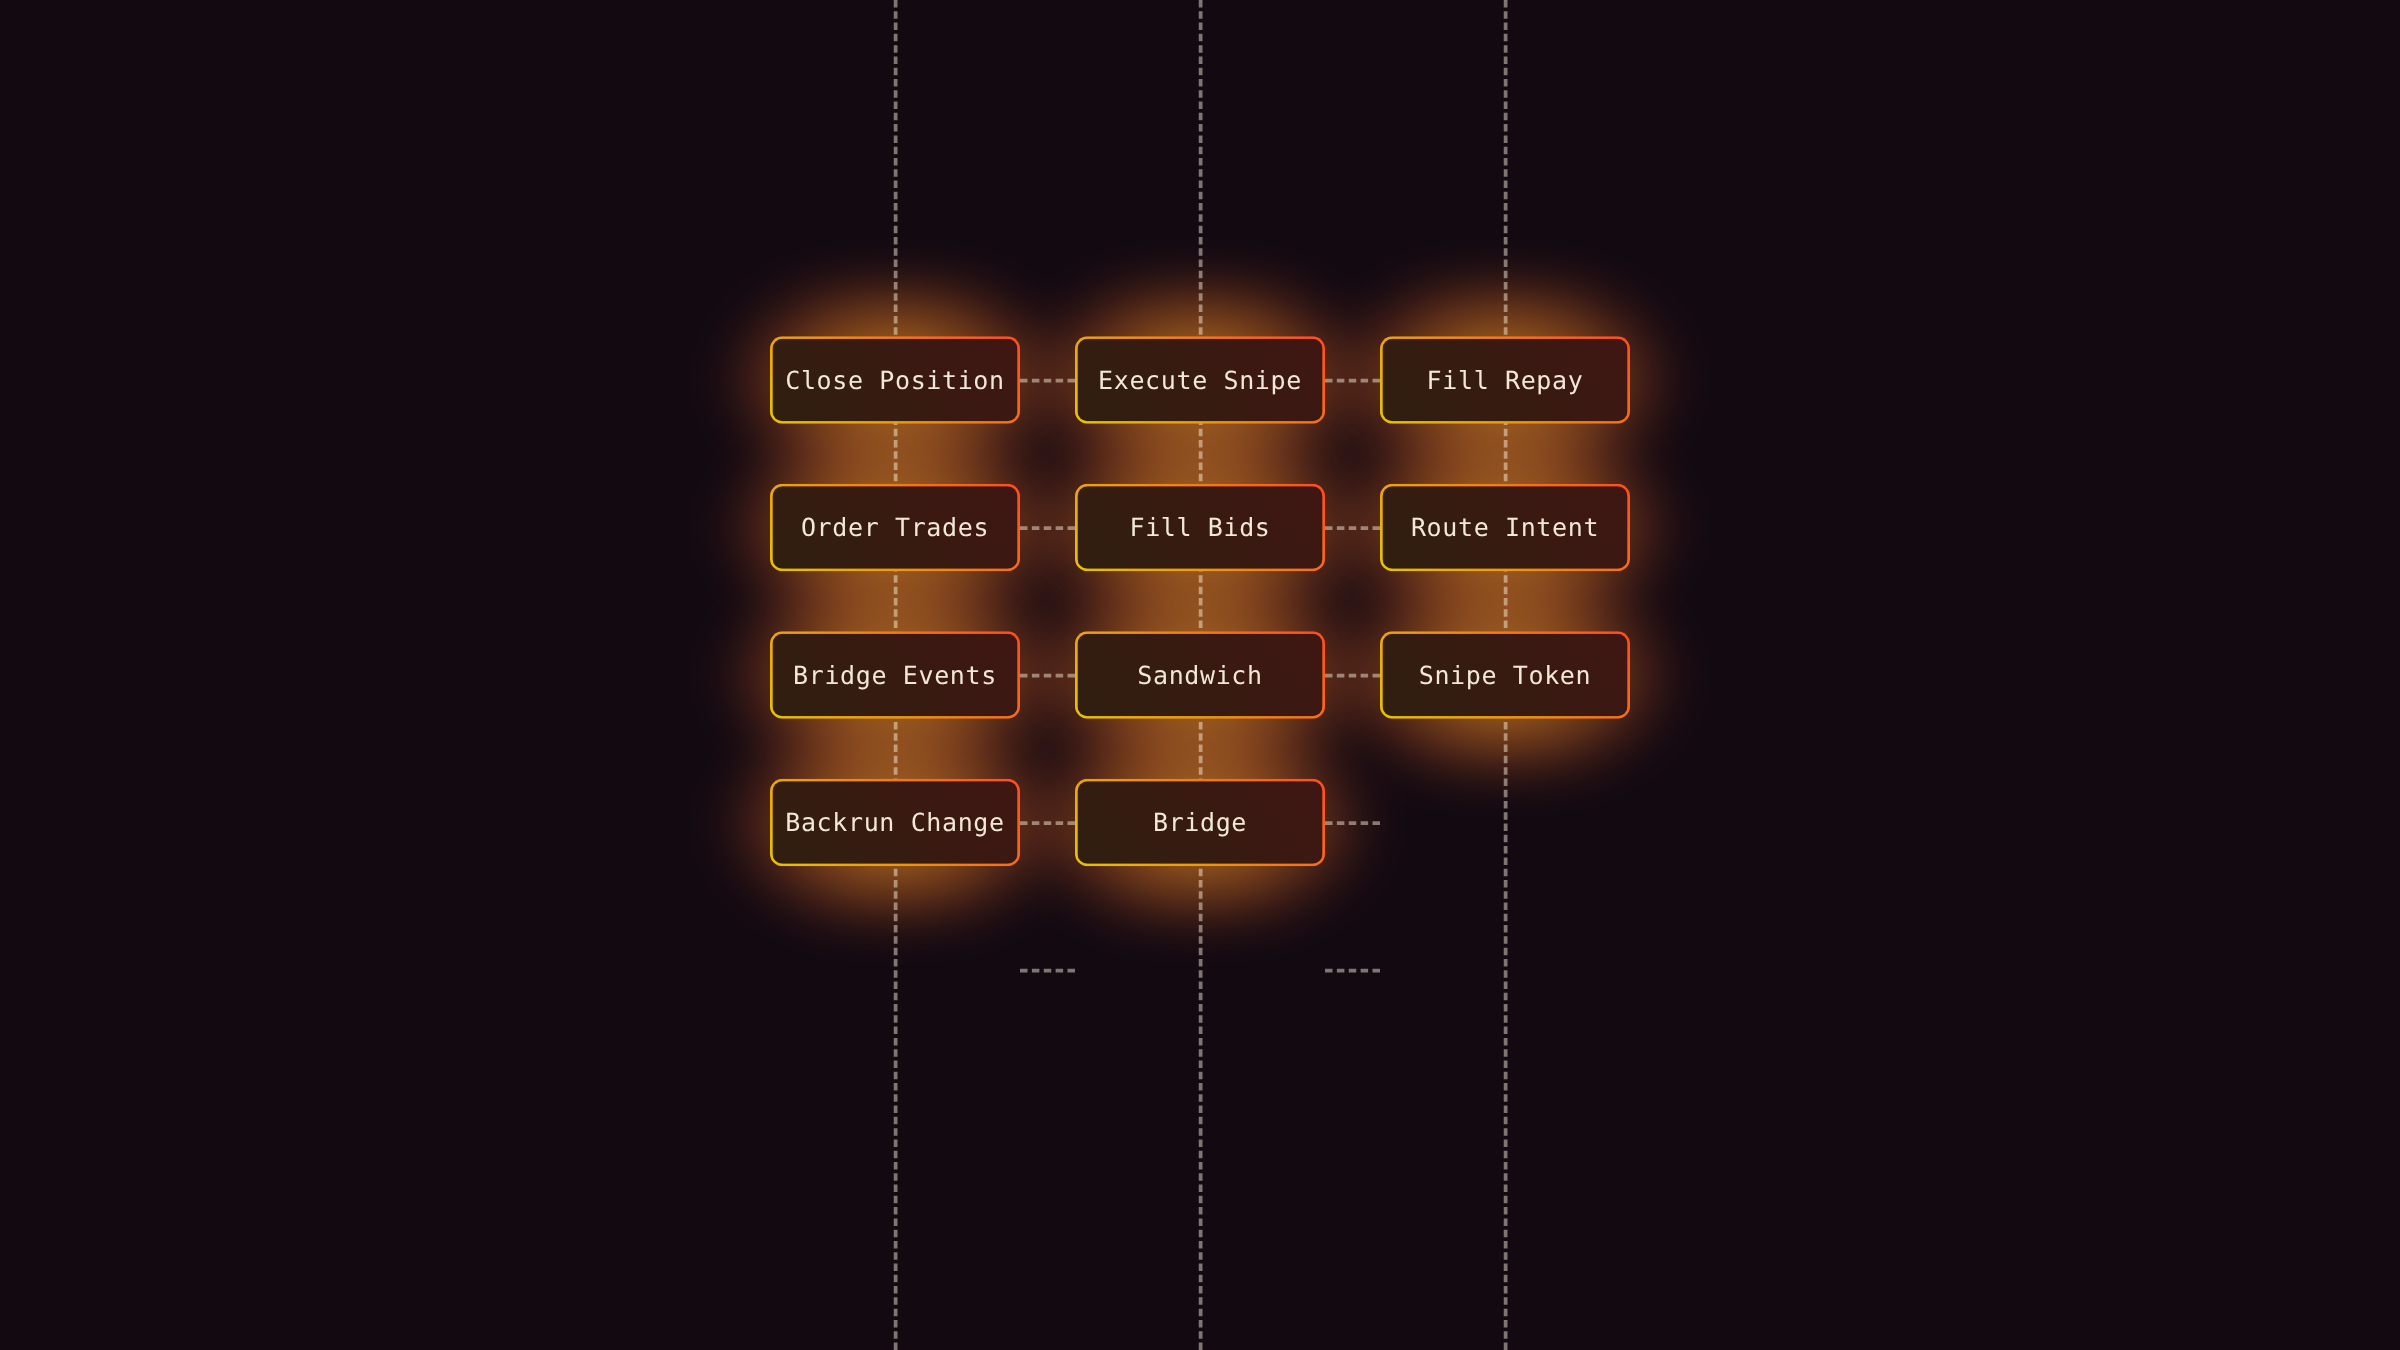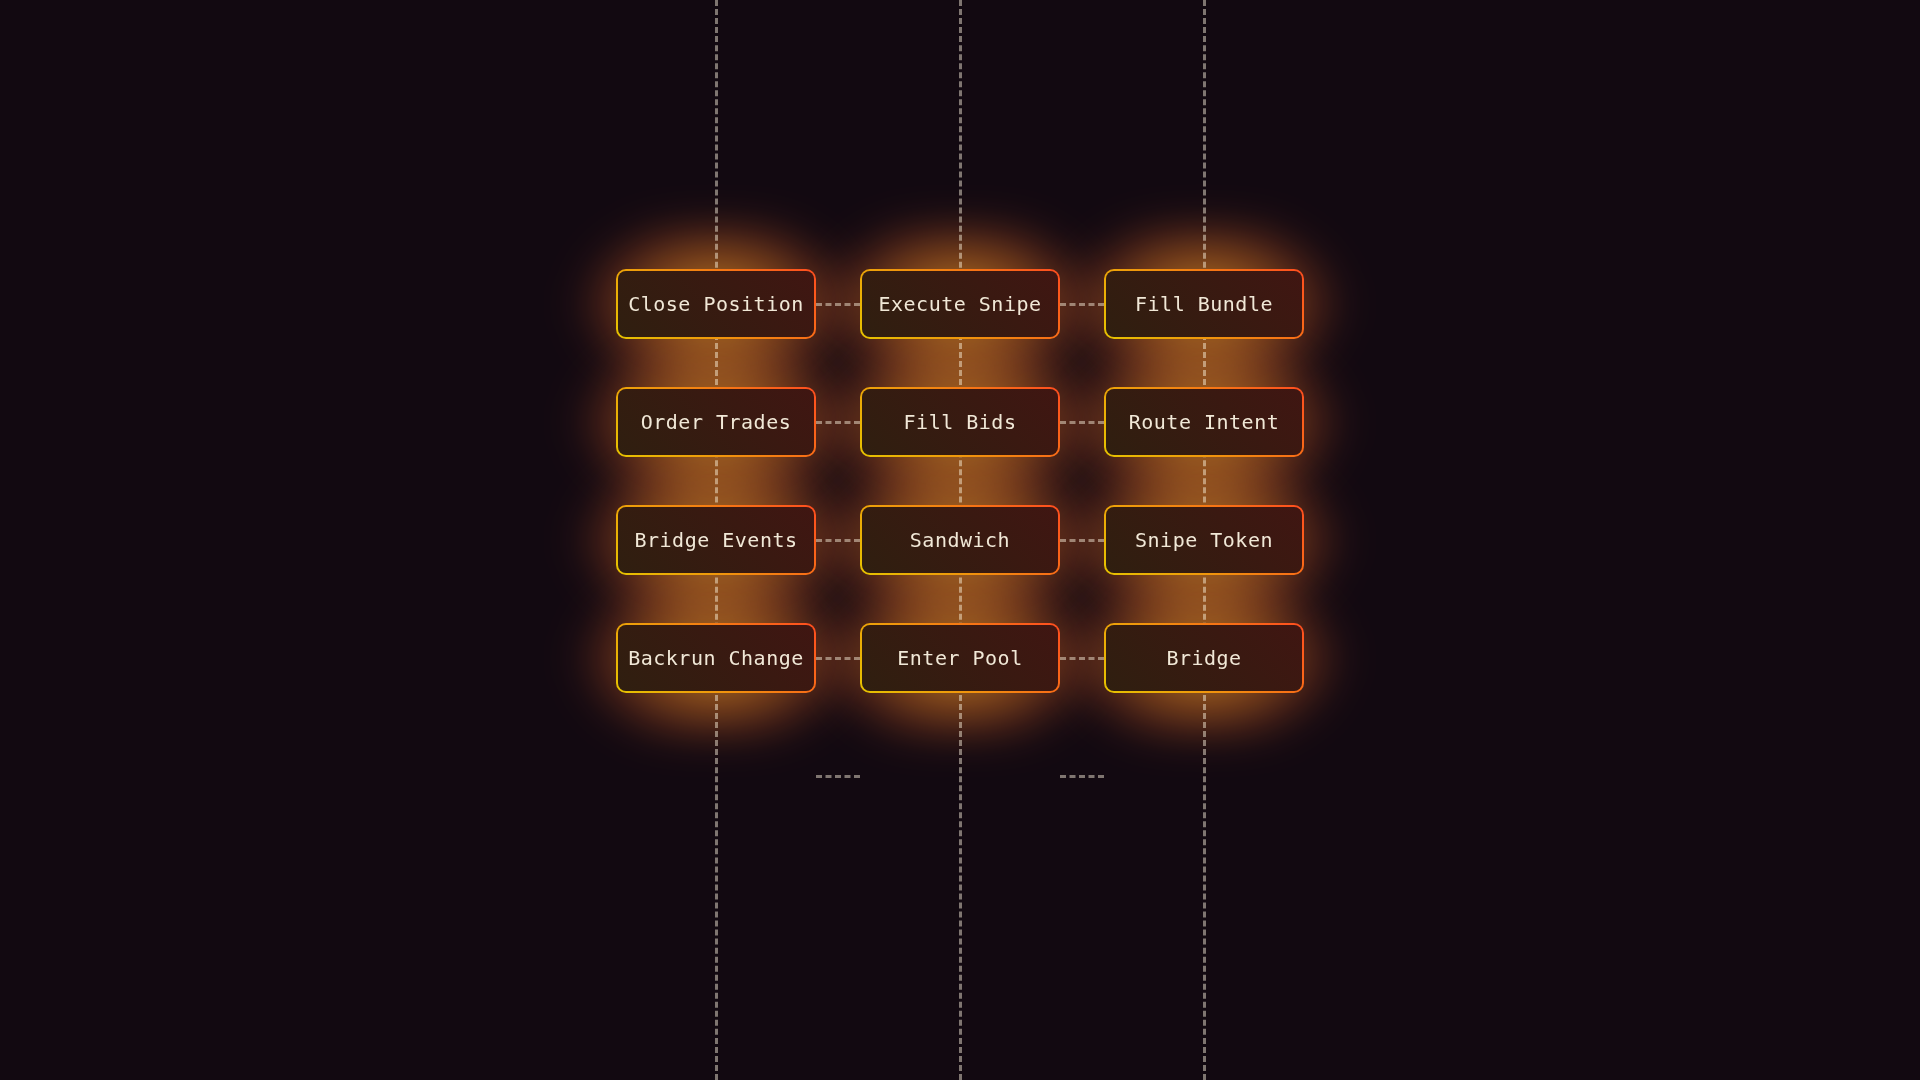--- a/index.html
+++ b/index.html
@@ -105,21 +105,21 @@
           <span>Close Position</span>
         </div>
       </div>
       <div class="cell">
         <div class="btn">
           <span>Execute Snipe</span>
         </div>
       </div>
       <div class="cell">
         <div class="btn">
-          <span>Fill Bundle</span>
+          <span>Fill Repay</span>
         </div>
       </div>
       <div class="cell">
         <div class="btn">
           <span>Order Trades</span>
         </div>
       </div>
       <div class="cell">
         <div class="btn">
           <span>Fill Bids</span>
@@ -145,22 +145,17 @@
           <span>Snipe Token</span>
         </div>
       </div>
       <div class="cell">
         <div class="btn">
           <span>Backrun Change</span>
         </div>
       </div>
       <div class="cell">
         <div class="btn">
-          <span>Enter Pool</span>
-        </div>
-      </div>
-      <div class="cell">
-        <div class="btn">
           <span>Bridge</span>
         </div>
       </div>
     </div>
 </div>
 
 </body></html>

